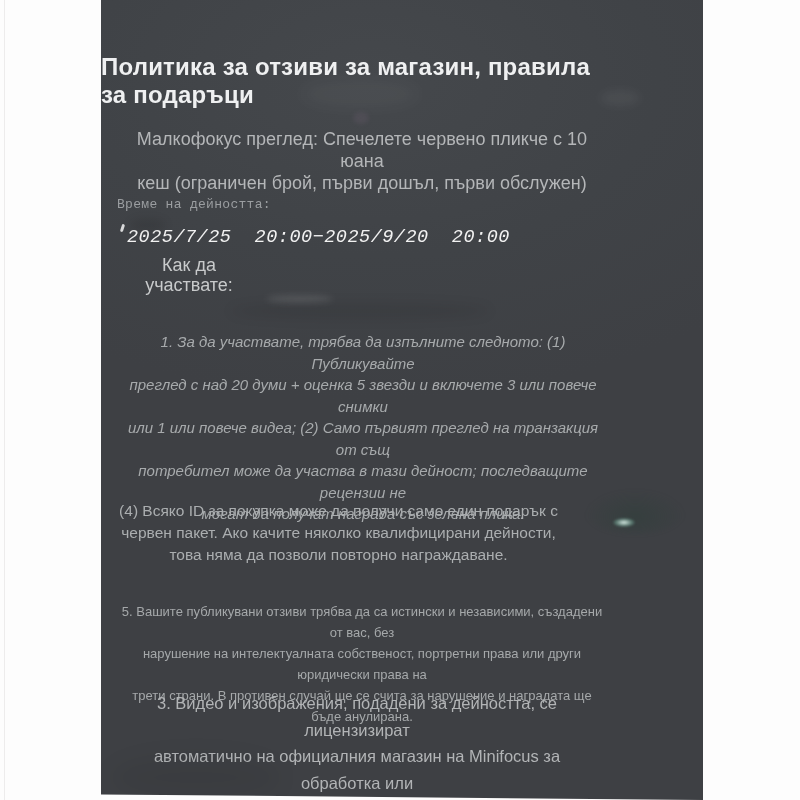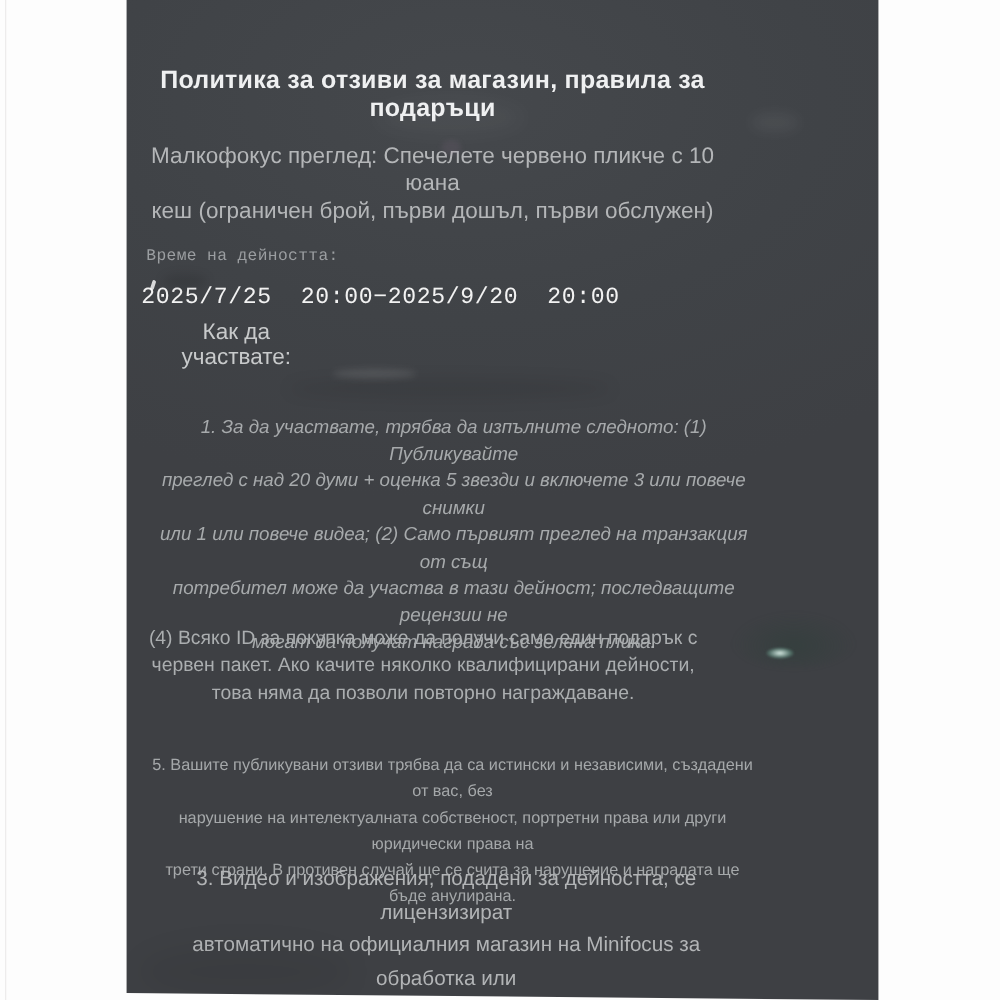--- a/index.html
+++ b/index.html
@@ -14,35 +14,35 @@
   }
   .panel{
     position:absolute;left:101px;top:0;width:602px;height:800px;
     background:radial-gradient(ellipse 520px 320px at 45% 10%, #45484c 0%, var(--background,#404347) 55%, #3e4044 100%);
     clip-path:polygon(0 0, 100% 0, 100% 100%, 0 99.3%);
     color:#a7aaac;
   }
   .panel div{position:absolute;}
   .pre{white-space:pre-line;}
   .title{
-    left:0;top:53px;width:490px;text-align:center;
-    font-size:20px;font-weight:bold;letter-spacing:.2px;
+    left:0;top:53px;width:490px;text-align:left;
+    font-size:24px;font-weight:bold;letter-spacing:.2px;
     color:var(--title_text,#eff0f1);
   }
   .subtitle{
-    left:0;top:113px;width:490px;text-align:center;
-    font-size:18px;line-height:22px;color:#b4b6b8;
+    left:0;top:128px;width:490px;text-align:center;
+    font-size:18px;line-height:22px;color:#b4b6b8;padding-left:16px;
   }
   .time-label{
     left:16px;top:197px;font-size:13px;color:#9b9ea1;letter-spacing:.3px;font-family:Liberation Mono, monospace;
   }
   .time-value{
-    left:12px;top:227px;font-size:18.5px;white-space:pre;
+    left:26px;top:227px;font-size:18.5px;white-space:pre;
     font-family:"Liberation Mono", monospace;
-    color:#f2f2f2;letter-spacing:.5px;
+    color:#f2f2f2;letter-spacing:.5px;font-style:italic;
   }
   .howto{
     left:22px;top:255px;width:132px;text-align:center;
     font-size:18px;line-height:20px;color:#c8cacb;
   }
   .rule{text-align:center;}
   .rule-participation{
     left:22px;top:331px;width:480px;
     font-size:15px;line-height:21.5px;color:#a7aaac;font-style:italic;
   }

